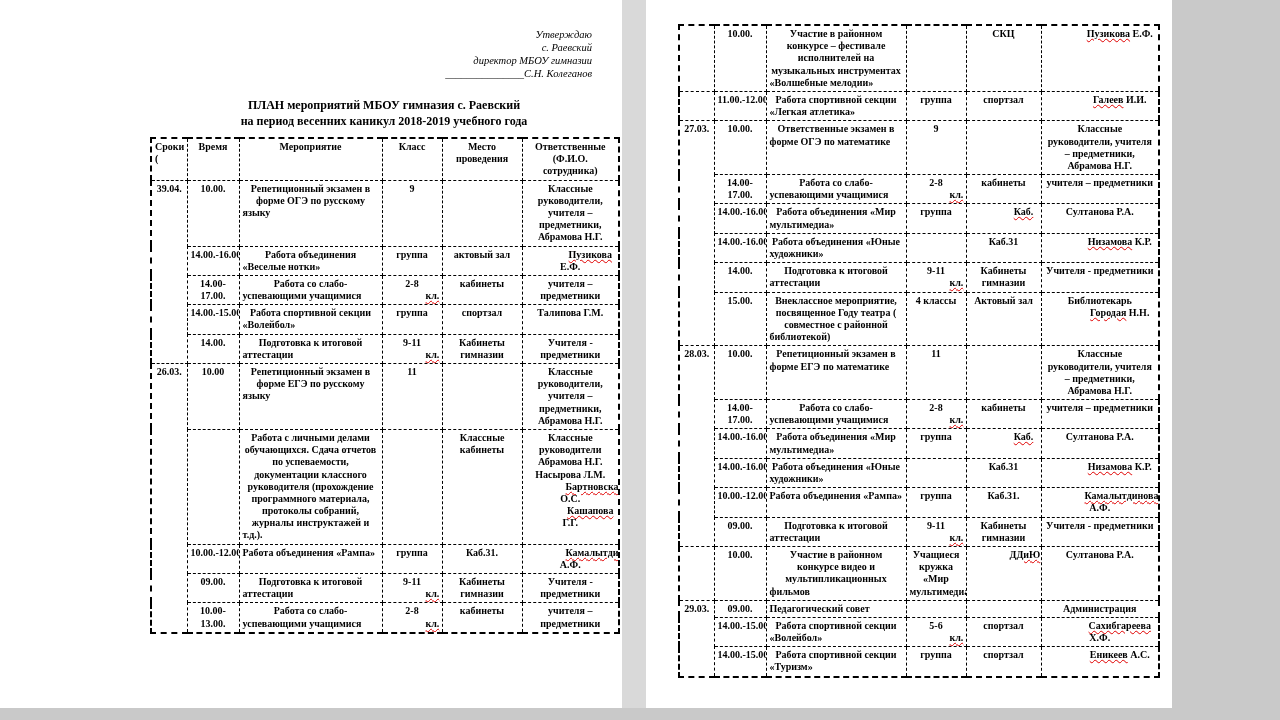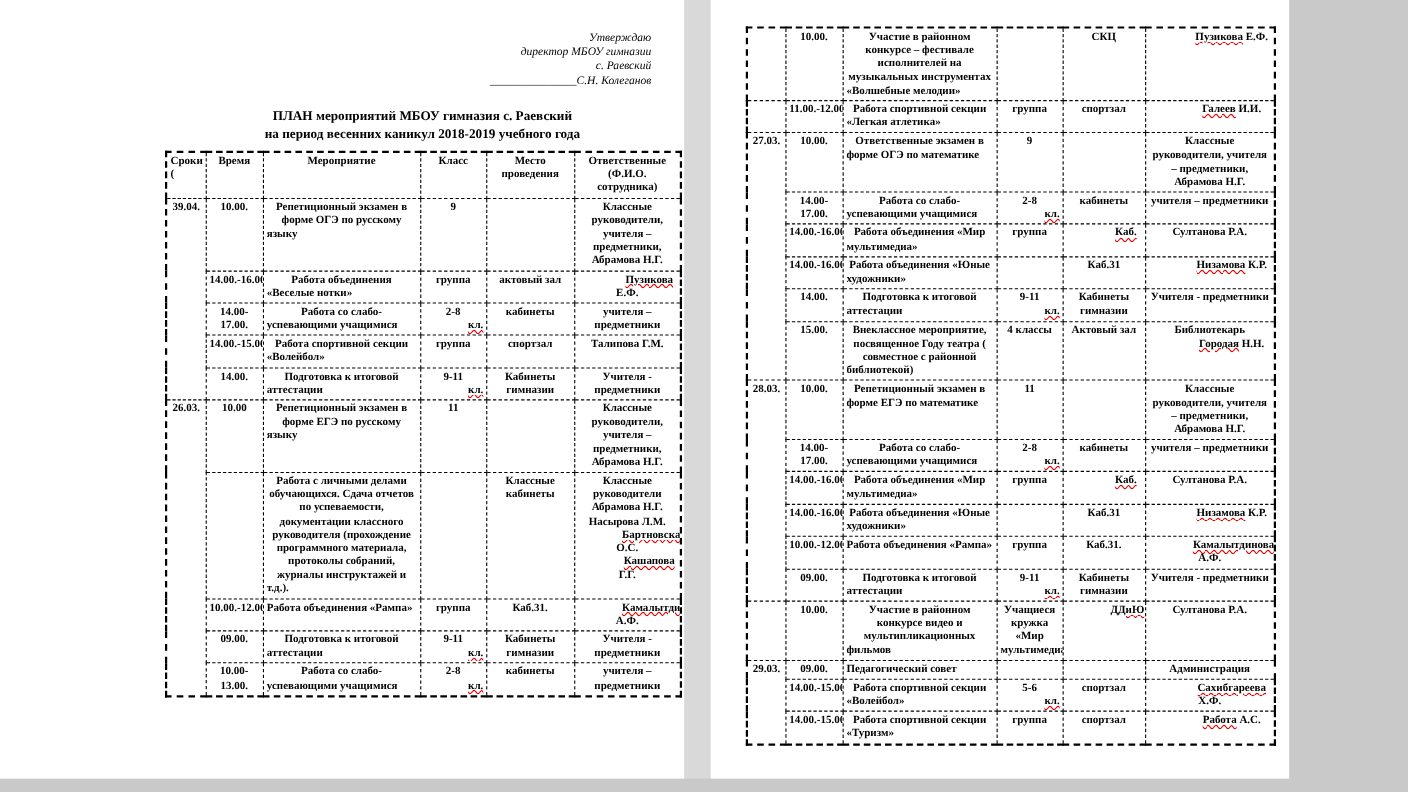--- a/index.html
+++ b/index.html
@@ -56,22 +56,22 @@
   .blank-cell{min-height:8px;}
 </style>
 </head>
 <body>
 
 <div class="desk">
 
   <div class="page page-left">
     <div class="approval">
       <div class="line">Утверждаю</div>
+      <div class="line">с. Раевский</div>
       <div class="line">директор МБОУ гимназии</div>
-      <div class="line">с. Раевский</div>
       <div class="line">_______________С.Н. Колеганов</div>
     </div>
     <div class="doc-title">
       <div>ПЛАН мероприятий МБОУ гимназия с. Раевский</div>
       <div>на период весенних каникул 2018-2019 учебного года</div>
     </div>
     <table class="plan tbl-left">
       <colgroup>
         <col style="width:36px">
           <col style="width:52px">
@@ -301,21 +301,21 @@
             <td class="c-event">Работа спортивной секции «Волейбол»</td>
             <td class="c-class">5-6 <span class="sp">кл.</span></td>
             <td class="c-place">спортзал</td>
             <td class="c-resp"><span class="sp">Сахибгареева</span> Х.Ф.</td>
           </tr>
           <tr>
             <td class="c-time">14.00.-15.00</td>
             <td class="c-event">Работа спортивной секции «Туризм»</td>
             <td class="c-class">группа</td>
             <td class="c-place">спортзал</td>
-            <td class="c-resp"><span class="sp">Работа</span> А.С.</td>
+            <td class="c-resp"><span class="sp">Еникеев</span> А.С.</td>
           </tr>
         </tbody>
     </table>
   </div>
 
   <div class="right-margin"></div>
 </div>
 <div class="bottom-strip"></div>
 
 </body></html>

